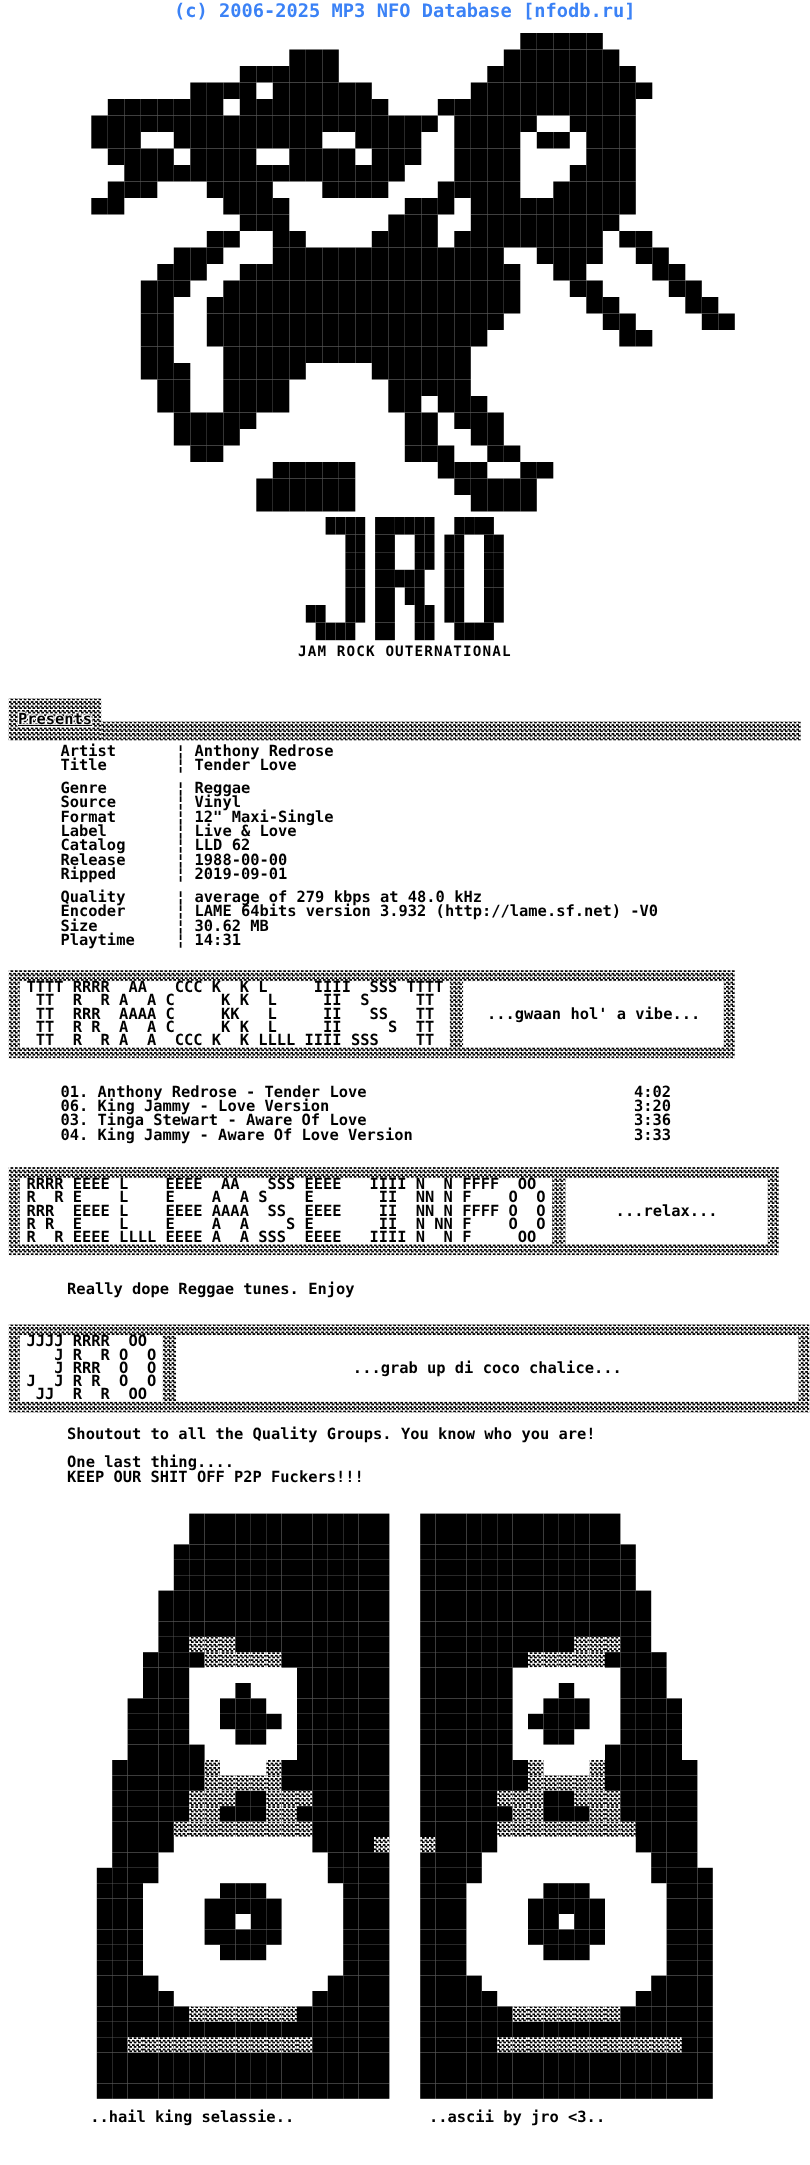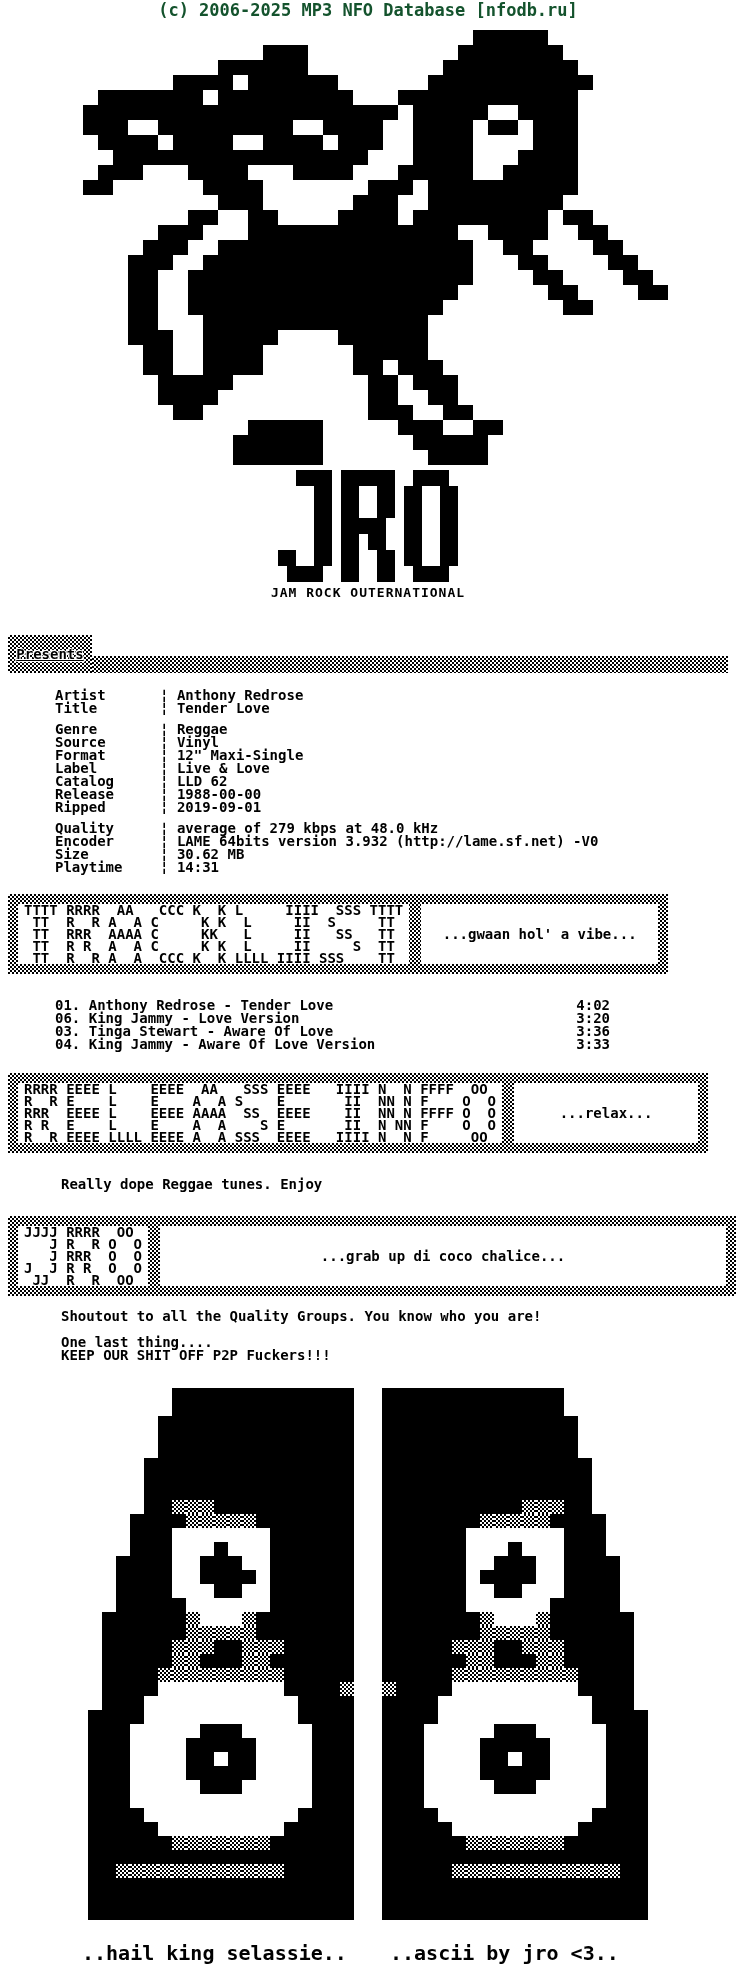--- a/index.html
+++ b/index.html
@@ -2,21 +2,21 @@
 <html><head>
 <meta charset="utf-8">
 <style>
   html,body{margin:0;padding:0;}
   body{
     width:736px;height:1968px;overflow:hidden;background:#fff;color:#000;
     font-family:"DejaVu Sans Mono","Liberation Mono",monospace;font-weight:bold;
     position:relative;
   }
   .center{text-align:center;}
-  #copyright{padding-top:2px;font-size:17px;line-height:16px;color:#14532d;letter-spacing:0;}
+  #copyright{padding-top:2px;font-size:17px;line-height:16px;color:#3b82f6;letter-spacing:0;}
   
   .art{display:block;}
   .art-row{display:flex;}
   .art-cell{flex:none;width:var(--cw);height:var(--ch);}
   .art-cell.b{background:#000;}
   .art-cell.g,.dither{
     background-image:conic-gradient(#000 25%,#fff 0 50%,#000 0 75%,#fff 0);
     background-size:4px 4px;
   }
   .art-wrap{display:flex;justify-content:center;}
@@ -24,21 +24,21 @@
   #jro-big{margin-top:5px;}
   #tagline{margin-top:4px;font-size:13px;line-height:13px;letter-spacing:1px;}
   
   #presents{position:relative;margin-top:36px;height:38px;}
   #presents .bar{position:absolute;left:8px;top:21px;width:720px;height:17px;}
   #presents .tab{position:absolute;left:8px;top:0;width:84px;height:38px;
     display:flex;align-items:center;justify-content:center;text-decoration:underline;}
   #presents .tab span{font-size:14px;
     text-shadow:1px 0 #fff,-1px 0 #fff,0 1px #fff,0 -1px #fff,1px 1px #fff,-1px -1px #fff;}
   
-  #meta{margin-top:16px;padding-left:55px;font-size:14px;}
+  #meta{margin-top:4px;padding-left:55px;font-size:14px;}
   .meta-row{line-height:13px;white-space:pre;}
   .meta-row .lbl{display:inline-block;width:105px;}
   .meta-gap{height:8px;}
   
   .nfo-box{margin-left:8px;padding:10px;display:flex;align-items:stretch;}
   .nfo-box .panel{background:#fff;display:flex;align-items:center;}
   .nfo-box pre{margin:0;padding:0 6px;font-family:inherit;font-weight:bold;
     font-size:14px;line-height:12px;}
   .nfo-box .divider{flex:none;width:12px;}
   .nfo-box .side{flex:1;background:#fff;display:flex;align-items:center;justify-content:center;
@@ -50,21 +50,21 @@
   #tracks{margin-top:25px;padding-left:55px;font-size:14px;}
   .track-row{display:flex;width:555px;line-height:13px;}
   .track-row .t-label{flex:1;white-space:pre;}
   .track-row .t-time{flex:none;text-align:right;}
   
   .line{padding-left:61px;font-size:14px;line-height:13px;white-space:pre;}
   #enjoy{margin-top:25px;}
   #shoutout{margin-top:14px;}
   #onelast{margin-top:13px;}
   #speakers-art{margin-top:26px;}
-  #footer{position:relative;margin-top:26px;height:16px;font-size:20px;line-height:14px;}
+  #footer{position:relative;margin-top:10px;height:16px;font-size:14px;line-height:14px;}
   #footer .f-left{position:absolute;left:82px;white-space:pre;}
   #footer .f-right{position:absolute;left:390px;white-space:pre;}
 </style>
 </head>
 <body>
 
 <div id="copyright" class="center">(c) 2006-2025 MP3 NFO Database [nfodb.ru]</div>
 
 <div class="art-wrap">
   <div id="lion-art" class="art" style="--cw:15px;--ch:15px" aria-label="JRO">

